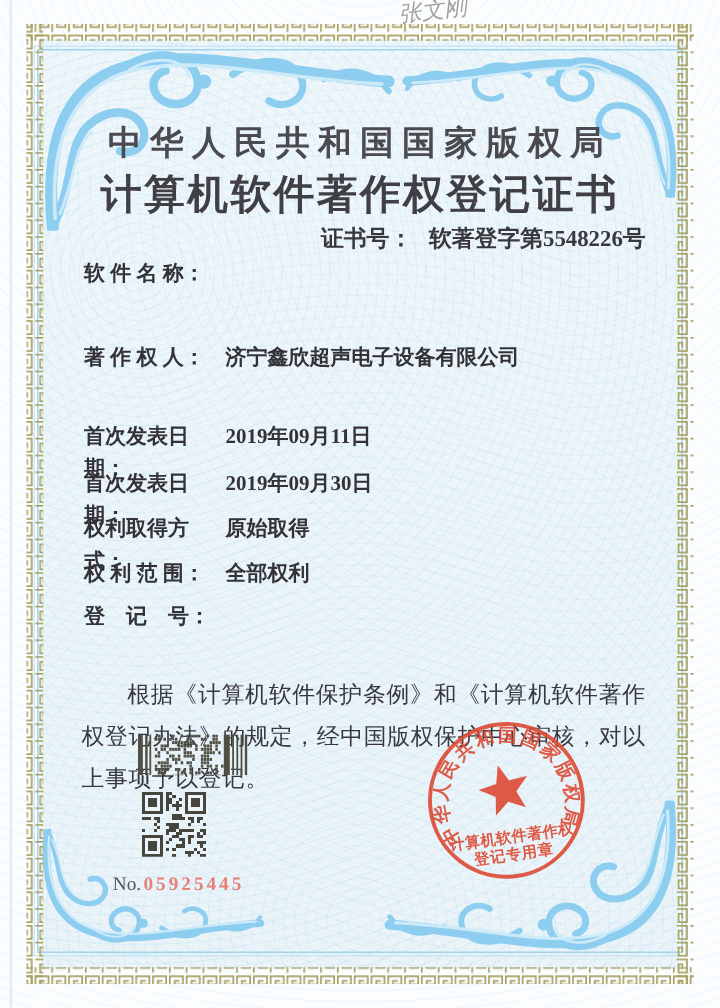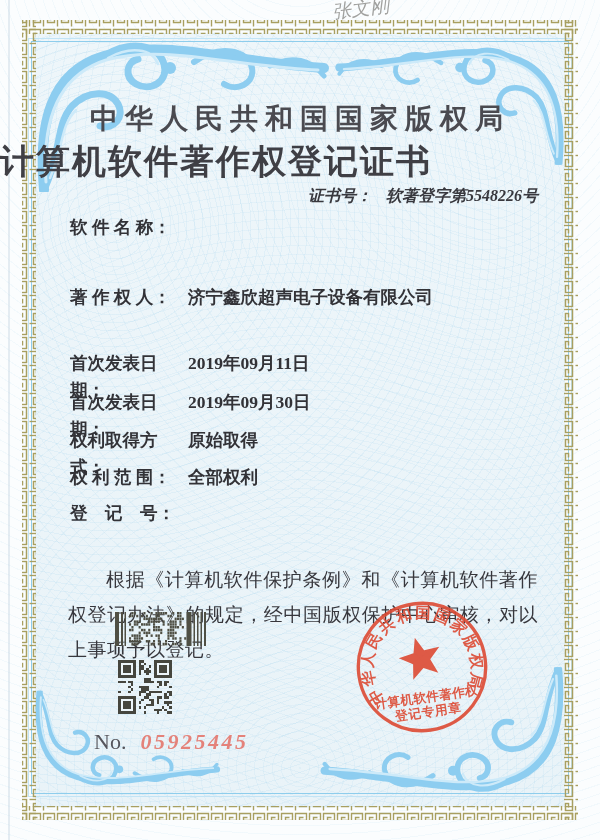--- a/index.html
+++ b/index.html
@@ -20,27 +20,27 @@
       linear-gradient(#eef6fa,#e9f3f8);
   }
   .blue-frame{
     position:absolute;left:31px;right:31px;top:41px;bottom:46px;z-index:1;
     border:1px solid #8ecdec;outline:1px solid #c2e4f6;outline-offset:2px;
   }
   .border-svg,.orn{position:absolute;z-index:2;pointer-events:none;}
   .orn{z-index:1;}
   .txt{position:absolute;z-index:3;color:#3c3c42;}
   .authority{left:0;right:0;top:100px;text-align:center;font-size:28px;font-weight:bold;letter-spacing:7px;color:#4a4a50;}
-  .cert-title{left:0;right:0;top:139px;font-size:34px;font-weight:bold;letter-spacing:2px;color:#3f3f45;}
-  .certno{right:62px;top:186px;font-size:16px;font-weight:bold;color:#38383e;font-style:italic;}
+  .cert-title{left:0;right:0;top:139px;text-align:center;font-size:34px;font-weight:bold;letter-spacing:2px;color:#3f3f45;}
+  .certno{right:62px;top:186px;font-size:19px;font-weight:bold;color:#38383e;}
   .row{position:absolute;left:70px;z-index:3;display:flex;font-weight:bold;font-size:17.5px;color:#323237;line-height:27px;}
   .row .lbl{width:118px;flex:0 0 auto;}
   .row .val{white-space:pre-line;}
   .para{left:68px;top:562px;width:470px;font-size:19px;font-weight:400;line-height:35px;text-align:justify;text-indent:2em;color:#37373d;letter-spacing:.5px;}
-  .serial{left:94px;top:729px;font-size:22px;display:flex;gap:14px;align-items:baseline;justify-content:center;}
+  .serial{left:94px;top:729px;font-size:16px;display:flex;gap:2px;align-items:baseline;justify-content:center;}
   .serial .pre{color:#55555c;}
   .serial .num{font-weight:bold;letter-spacing:2.5px;}
   .issue-date{left:360px;top:731px;font-size:17px;font-weight:bold;letter-spacing:1px;color:#3a3a40;}
   .handwriting{left:332px;top:-4px;font-size:19px;font-style:italic;color:#8b8b88;opacity:.8;transform:rotate(-7deg);z-index:3;}
   .barcode{position:absolute;left:115px;top:612px;z-index:3;}
   .qrcode{position:absolute;left:118px;top:660px;z-index:3;}
   .seal{position:absolute;left:355px;top:600px;width:134px;height:134px;z-index:4;}
 </style>
 </head>
 <body>
@@ -392,21 +392,21 @@
       <rect x="14" y="0" width="7" height="7" fill="#46463e"></rect>
       <rect x="15" y="1" width="5" height="5" fill="#edf5f9"></rect>
       <rect x="16" y="2" width="3" height="3" fill="#46463e"></rect>
       <rect x="0" y="14" width="7" height="7" fill="#46463e"></rect>
       <rect x="1" y="15" width="5" height="5" fill="#edf5f9"></rect>
       <rect x="2" y="16" width="3" height="3" fill="#46463e"></rect>
     </svg>
 
   <div class="txt serial">
     <span class="pre">No.</span>
-    <span class="num" id="serial-num" style="color: rgb(228, 130, 122); font-style: italic;">05925445</span>
+    <span class="num" id="serial-num" style="color: rgb(228, 130, 122);">05925445</span>
   </div>
 
   <svg class="seal" viewBox="0 0 200 200">
     <g transform="rotate(-8 100 100)" opacity="0.9">
       <circle cx="100" cy="100" r="95" fill="none" stroke="#dd4a33" stroke-width="5"></circle>
       <path id="sealArc" d="M32,130 A74,74 0 1 1 168,130" fill="none"></path>
       <text font-size="23" font-weight="bold" letter-spacing="3.5" fill="#dd4a33" font-family="Liberation Serif, DejaVu Serif, serif">
         <textPath href="#sealArc" startOffset="50%" text-anchor="middle">中华人民共和国国家版权局</textPath>
       </text>
       <polygon fill="#dd4a33" points="0,-33 -8.2,-11.3 -31.4,-10.2 -13.3,4.3 -19.4,26.7 0,14 19.4,26.7 13.3,4.3 31.4,-10.2 8.2,-11.3" transform="translate(100,88) rotate(-8)"></polygon>

